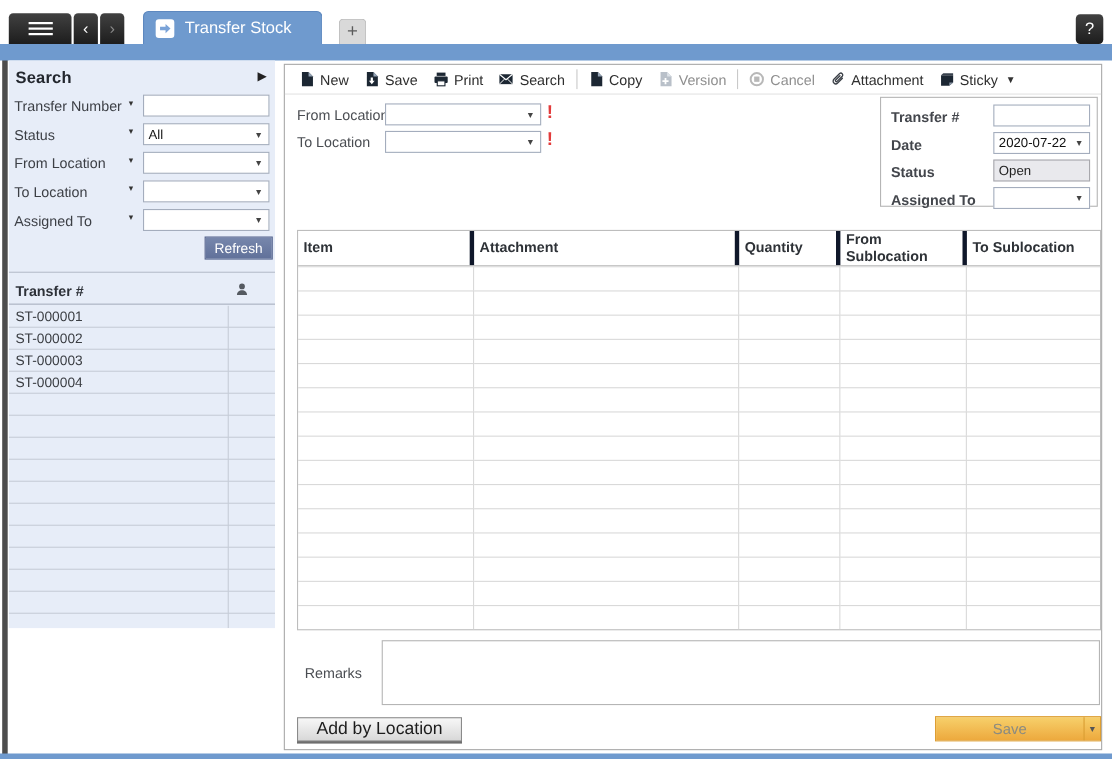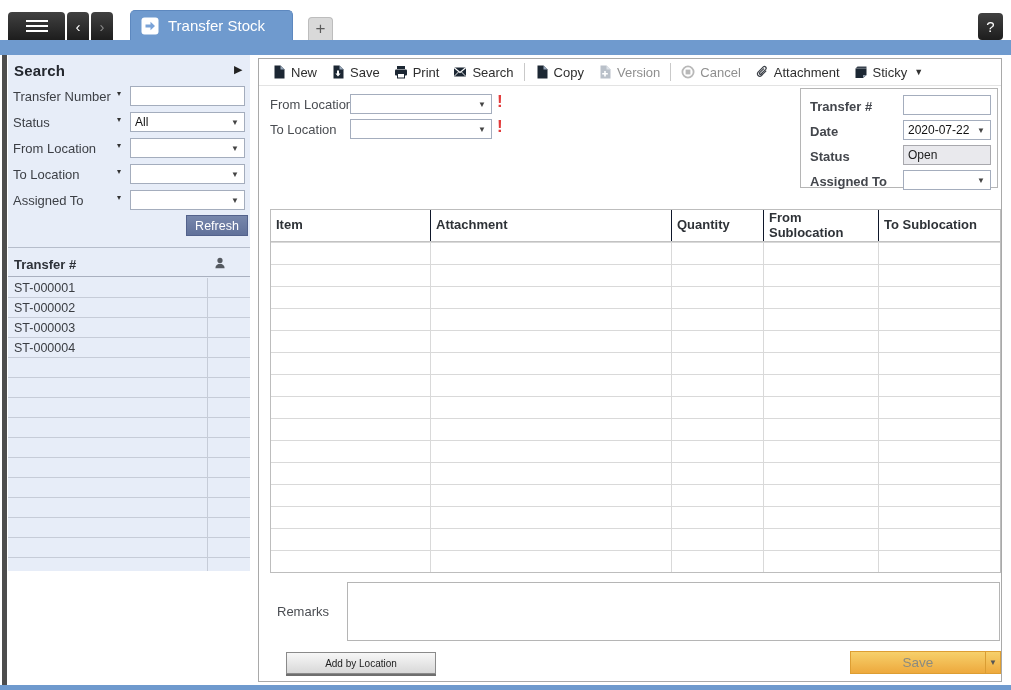--- a/index.html
+++ b/index.html
@@ -72,37 +72,37 @@
 
   .details { position:absolute; left:541px; top:29px; width:198px; height:100px; border:1px solid #b5b5b5; }
   .drow { position:absolute; left:0; width:198px; height:22px; }
   .drow .dlbl { position:absolute; left:9px; top:4px; font-size:13px; font-weight:bold; color:#43464c; }
   .drow .dctl { position:absolute; left:102px; top:0; width:88px; }
   .status-ro { background:#e9e9ed; border:1px solid #a8a8ad; height:20px; font-size:12px; color:#222;
                display:flex; align-items:center; padding-left:4px; }
 
   .itable { position:absolute; left:11px; top:150px; width:731px; border:1px solid #bdbdbd; }
   .ihead { display:flex; height:32px; border-bottom:1px solid #c2c2c2; align-items:stretch; }
-  .hcell { border-right:1px solid #0f172a; font-size:13px; font-weight:bold; color:#2e3237;
+  .hcell { border-right:4px solid #0f172a; font-size:13px; font-weight:bold; color:#2e3237;
            padding:0 5px; display:flex; align-items:center; line-height:1.1; }
   .hcell:last-child { border-right:none; }
   .ibody .irow { display:flex; height:22px; }
   .icell { border-right:1px solid #d9d9d9; border-top:1px solid #d9d9d9; cursor:text; }
   .icell:last-child { border-right:none; }
   .c0{width:160px;} .c1{width:241px;} .c2{width:92px;} .c3{width:115px;} .c4{width:121px; flex:1;}
 
   .remarks-label { position:absolute; left:18px; top:545px; font-size:13px; color:#4a4d52; }
   .remarks-box { position:absolute; left:88px; top:523px; width:653px; height:59px;
                  border:1px solid #b5b5b5; background:#fff; resize:none;
                  font-family:"Liberation Sans",sans-serif; font-size:12px; padding:3px; }
 
   .addloc-btn { position:absolute; left:11px; top:593px; width:150px; height:22px;
                 background:linear-gradient(#f7f7f7,#d8d8d8); border:1px solid #8a8a8a;
                 box-shadow:0 2px 0 #6e6e6e; display:flex; align-items:center; justify-content:center;
-                font-size:10px; color:#1c1c1c; cursor:pointer;margin-left:16px; }
+                font-size:16px; color:#1c1c1c; cursor:pointer; }
   .save-btn { position:absolute; left:591px; top:592px; width:151px; height:23px;
               background:linear-gradient(#f7d06b,#eda93d); border:1px solid #dd9e33;
               display:flex; cursor:pointer; }
   .save-btn .save-txt { flex:1; display:flex; align-items:center; justify-content:center;
                         font-size:13.5px; color:#8b8b80; }
   .save-btn .save-arrow { width:15px; border-left:1px solid #d99d33; display:flex; align-items:center;
                           justify-content:center; font-size:8px; color:#555; }
 
   .icon14 { width:14px; height:14px; display:block; }
   .icon18 { width:18px; height:18px; display:block; }

